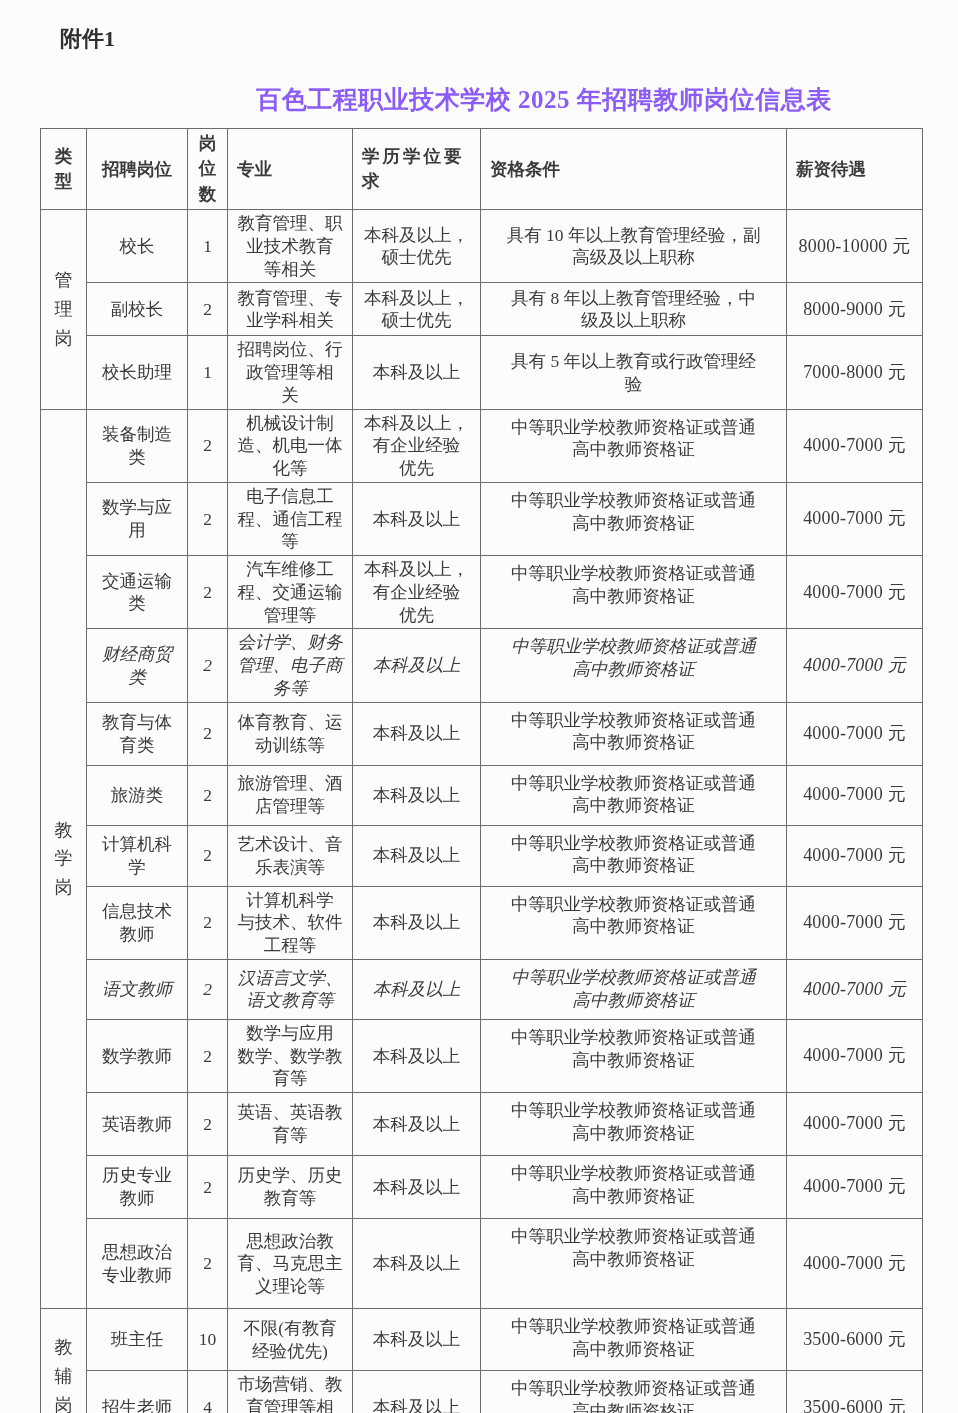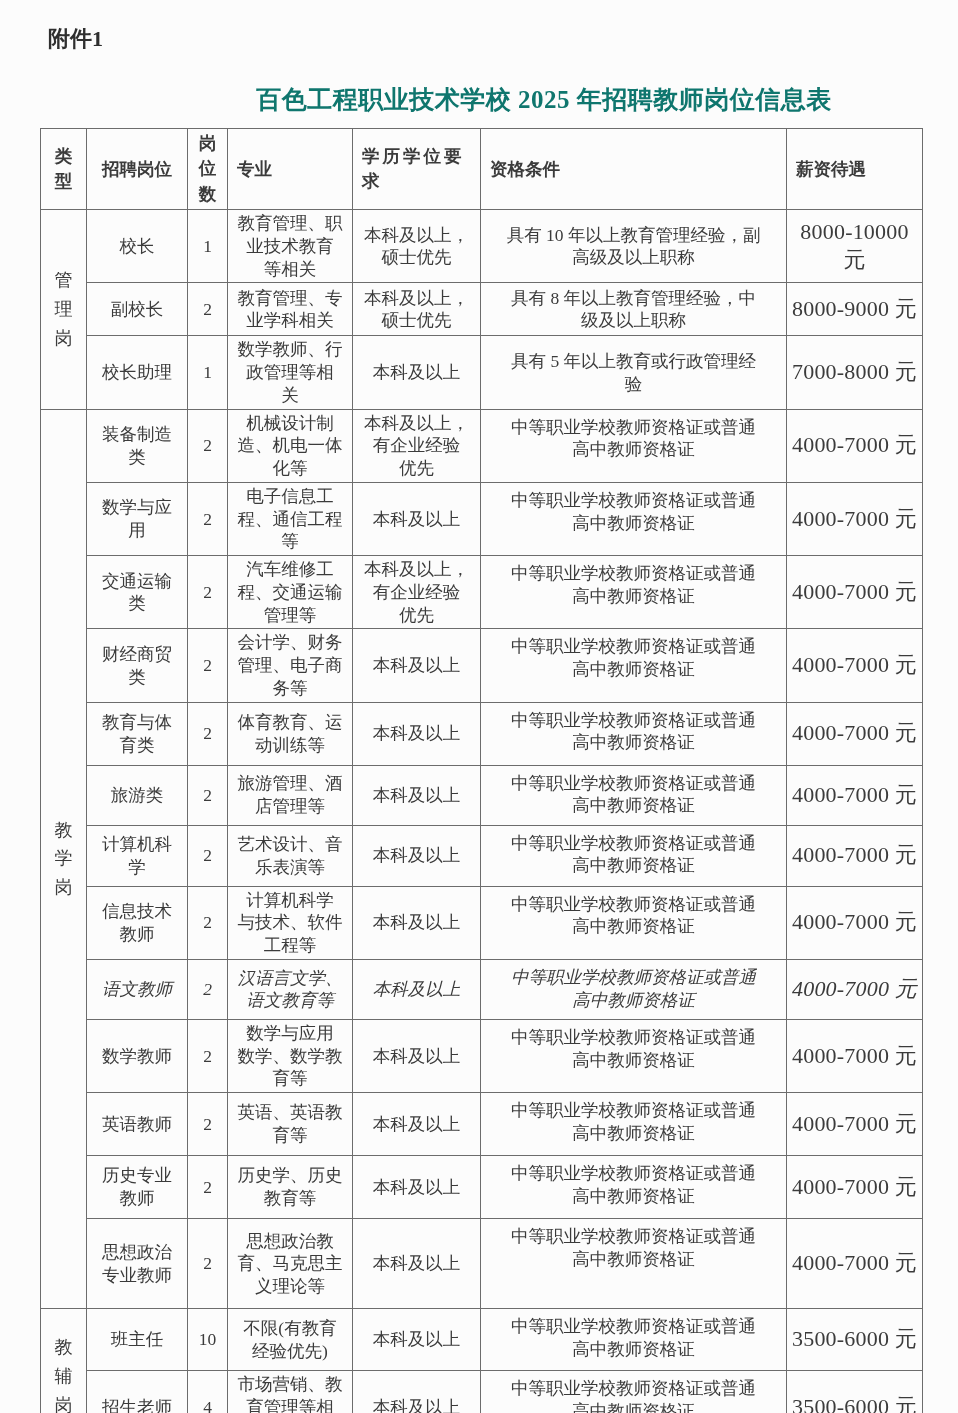--- a/index.html
+++ b/index.html
@@ -3,26 +3,26 @@
 <meta charset="utf-8">
 <style>
   html,body { margin:0; padding:0; }
   body {
     width:958px; height:1413px; position:relative;
     background:#fcfcfc;
     font-family:"Liberation Serif","DejaVu Serif",serif;
     color:#3b3b3b;
   }
   .attachment {
-    position:absolute; left:48px; top:24px;
+    position:absolute; left:60px; top:24px;
     font-size:22px; font-weight:bold; color:#2f2f2f;
   }
   .title {
     position:absolute; top:83px; left:130px; width:828px; margin:0;
-    text-align:center; font-size:25px; font-weight:bold; color:#0f766e;
+    text-align:center; font-size:25px; font-weight:bold; color:#8b5cf6;
     letter-spacing:0.5px; white-space:nowrap;
   }
   table.jobs {
     position:absolute; left:40px; top:128px; width:882px;
     border-collapse:collapse; table-layout:fixed;
   }
   .jobs th, .jobs td {
     border:1px solid #6c6c6c;
     font-size:17.5px; line-height:1.3;
     text-align:center; vertical-align:middle;
@@ -31,21 +31,21 @@
   }
   .jobs th { font-weight:bold; height:64px; }
   .jobs thead th.left { text-align:left; padding-left:9px; }
   .jobs thead th.spread { letter-spacing:3px; line-height:1.45; }
   
   .vstack { display:inline-block; width:1.12em; line-height:1.45; text-align:center; }
   td.cat .vstack { font-size:18px; line-height:1.6; }
   td.pos { padding:2px 9px; }
   td.pre { white-space:pre-line; }
   td.qual.top { vertical-align:top; padding-top:6px; }
-  td.salary { font-size:22px; letter-spacing:0.2px; }
+  td.salary { font-size:18px; letter-spacing:0.2px; }
 </style>
 </head>
 <body>
 
 <div class="attachment">附件1</div>
 <h1 class="title">百色工程职业技术学校 2025 年招聘教师岗位信息表</h1>
 
 <table class="jobs">
   <colgroup>
     <col style="width:46px">
@@ -88,21 +88,21 @@
 业学科相关</td>
         <td class="pre degree">本科及以上，
 硕士优先</td>
         <td class="pre qual">具有 8 年以上教育管理经验，中
 级及以上职称</td>
         <td class="salary">8000-9000 元</td>
       </tr>
       <tr style="height: 57px;">
         <td class="pos">校长助理</td>
         <td class="count">1</td>
-        <td class="pre major">数学教师、行
+        <td class="pre major">招聘岗位、行
 政管理等相
 关</td>
         <td class="pre degree">本科及以上</td>
         <td class="pre qual">具有 5 年以上教育或行政管理经
 验</td>
         <td class="salary">7000-8000 元</td>
       </tr>
       <tr style="height: 65px;">
         <td class="cat" rowspan="13"><span class="vstack">教学岗</span></td>
         <td class="pos">装备制造类</td>
@@ -134,21 +134,21 @@
         <td class="pre major">汽车维修工
 程、交通运输
 管理等</td>
         <td class="pre degree">本科及以上，
 有企业经验
 优先</td>
         <td class="pre qual top">中等职业学校教师资格证或普通
 高中教师资格证</td>
         <td class="salary">4000-7000 元</td>
       </tr>
-      <tr style="height: 62px;">
+      <tr style="height: 62px; font-style: italic;">
         <td class="pos">财经商贸类</td>
         <td class="count">2</td>
         <td class="pre major">会计学、财务
 管理、电子商
 务等</td>
         <td class="pre degree">本科及以上</td>
         <td class="pre qual top">中等职业学校教师资格证或普通
 高中教师资格证</td>
         <td class="salary">4000-7000 元</td>
       </tr>

